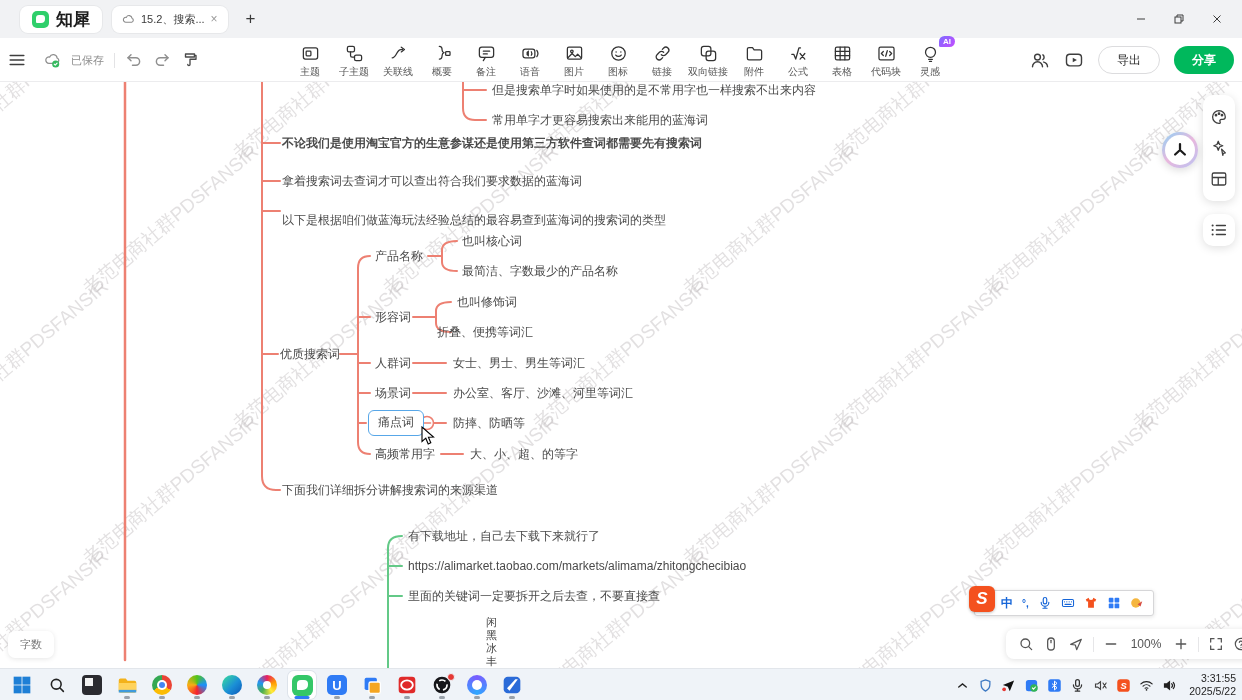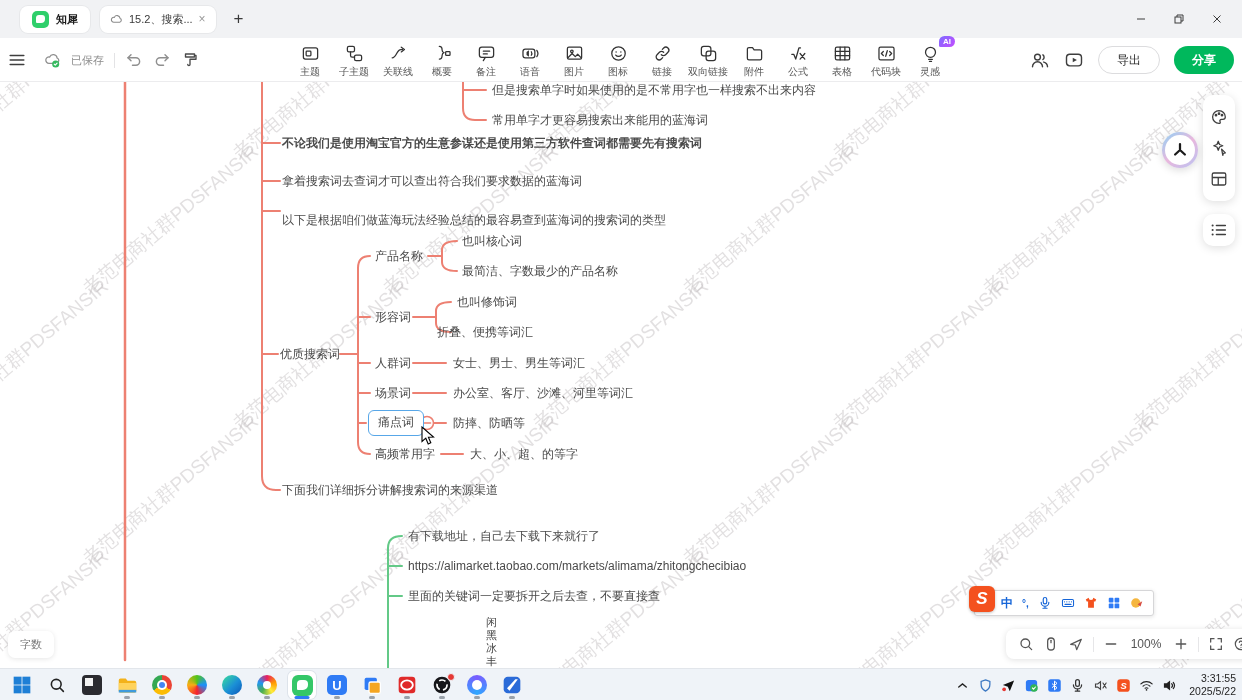--- a/index.html
+++ b/index.html
@@ -5,21 +5,21 @@
   *{margin:0;padding:0;box-sizing:border-box}
   html,body{width:1242px;height:700px;overflow:hidden}
   body{font-family:"Liberation Sans","DejaVu Sans",sans-serif;position:relative;background:#fff;color:#333}
   svg{display:block}
 
   
   #titlebar{position:absolute;left:0;top:0;width:1242px;height:38px;background:#f1f2f4;display:flex;align-items:center}
   .logo-pill{display:flex;align-items:center;gap:7px;background:#fff;border-radius:8px;height:27px;padding:0 12px;margin-left:20px;box-shadow:0 0 0 1px #e7e8ea}
   .logo-sq{width:17px;height:17px;border-radius:5px;background:#2fcf6b;position:relative}
   .logo-sq:after{content:"";position:absolute;left:4px;top:4px;width:9px;height:8px;background:#fff;border-radius:3px 3px 4px 1px}
-  .logo-pill b{font-size:11px;color:#1c1c1c}
+  .logo-pill b{font-size:17px;color:#1c1c1c}
   .doc-tab{display:flex;align-items:center;gap:6px;background:#fff;border-radius:8px;height:27px;padding:0 10px;margin-left:10px;box-shadow:0 0 0 1px #e7e8ea}
   .doc-tab .ttl{font-size:11px;color:#3a3a3a;max-width:70px;white-space:nowrap;overflow:hidden}
   .doc-tab .cls{font-size:12px;color:#9a9a9a;cursor:default}
   .newtab{font-size:17px;color:#3a3a3a;margin-left:18px}
   .win-controls{position:absolute;right:10px;top:0;height:38px;display:flex;align-items:center;gap:8px}
   .win-btn{width:30px;height:26px;display:flex;align-items:center;justify-content:center;color:#3c3c3c}
   .win-btn svg{width:12px;height:12px}
 
   
   #toolbar{position:absolute;left:0;top:38px;width:1242px;height:44px;background:#fff;border-bottom:1px solid #ececee}

